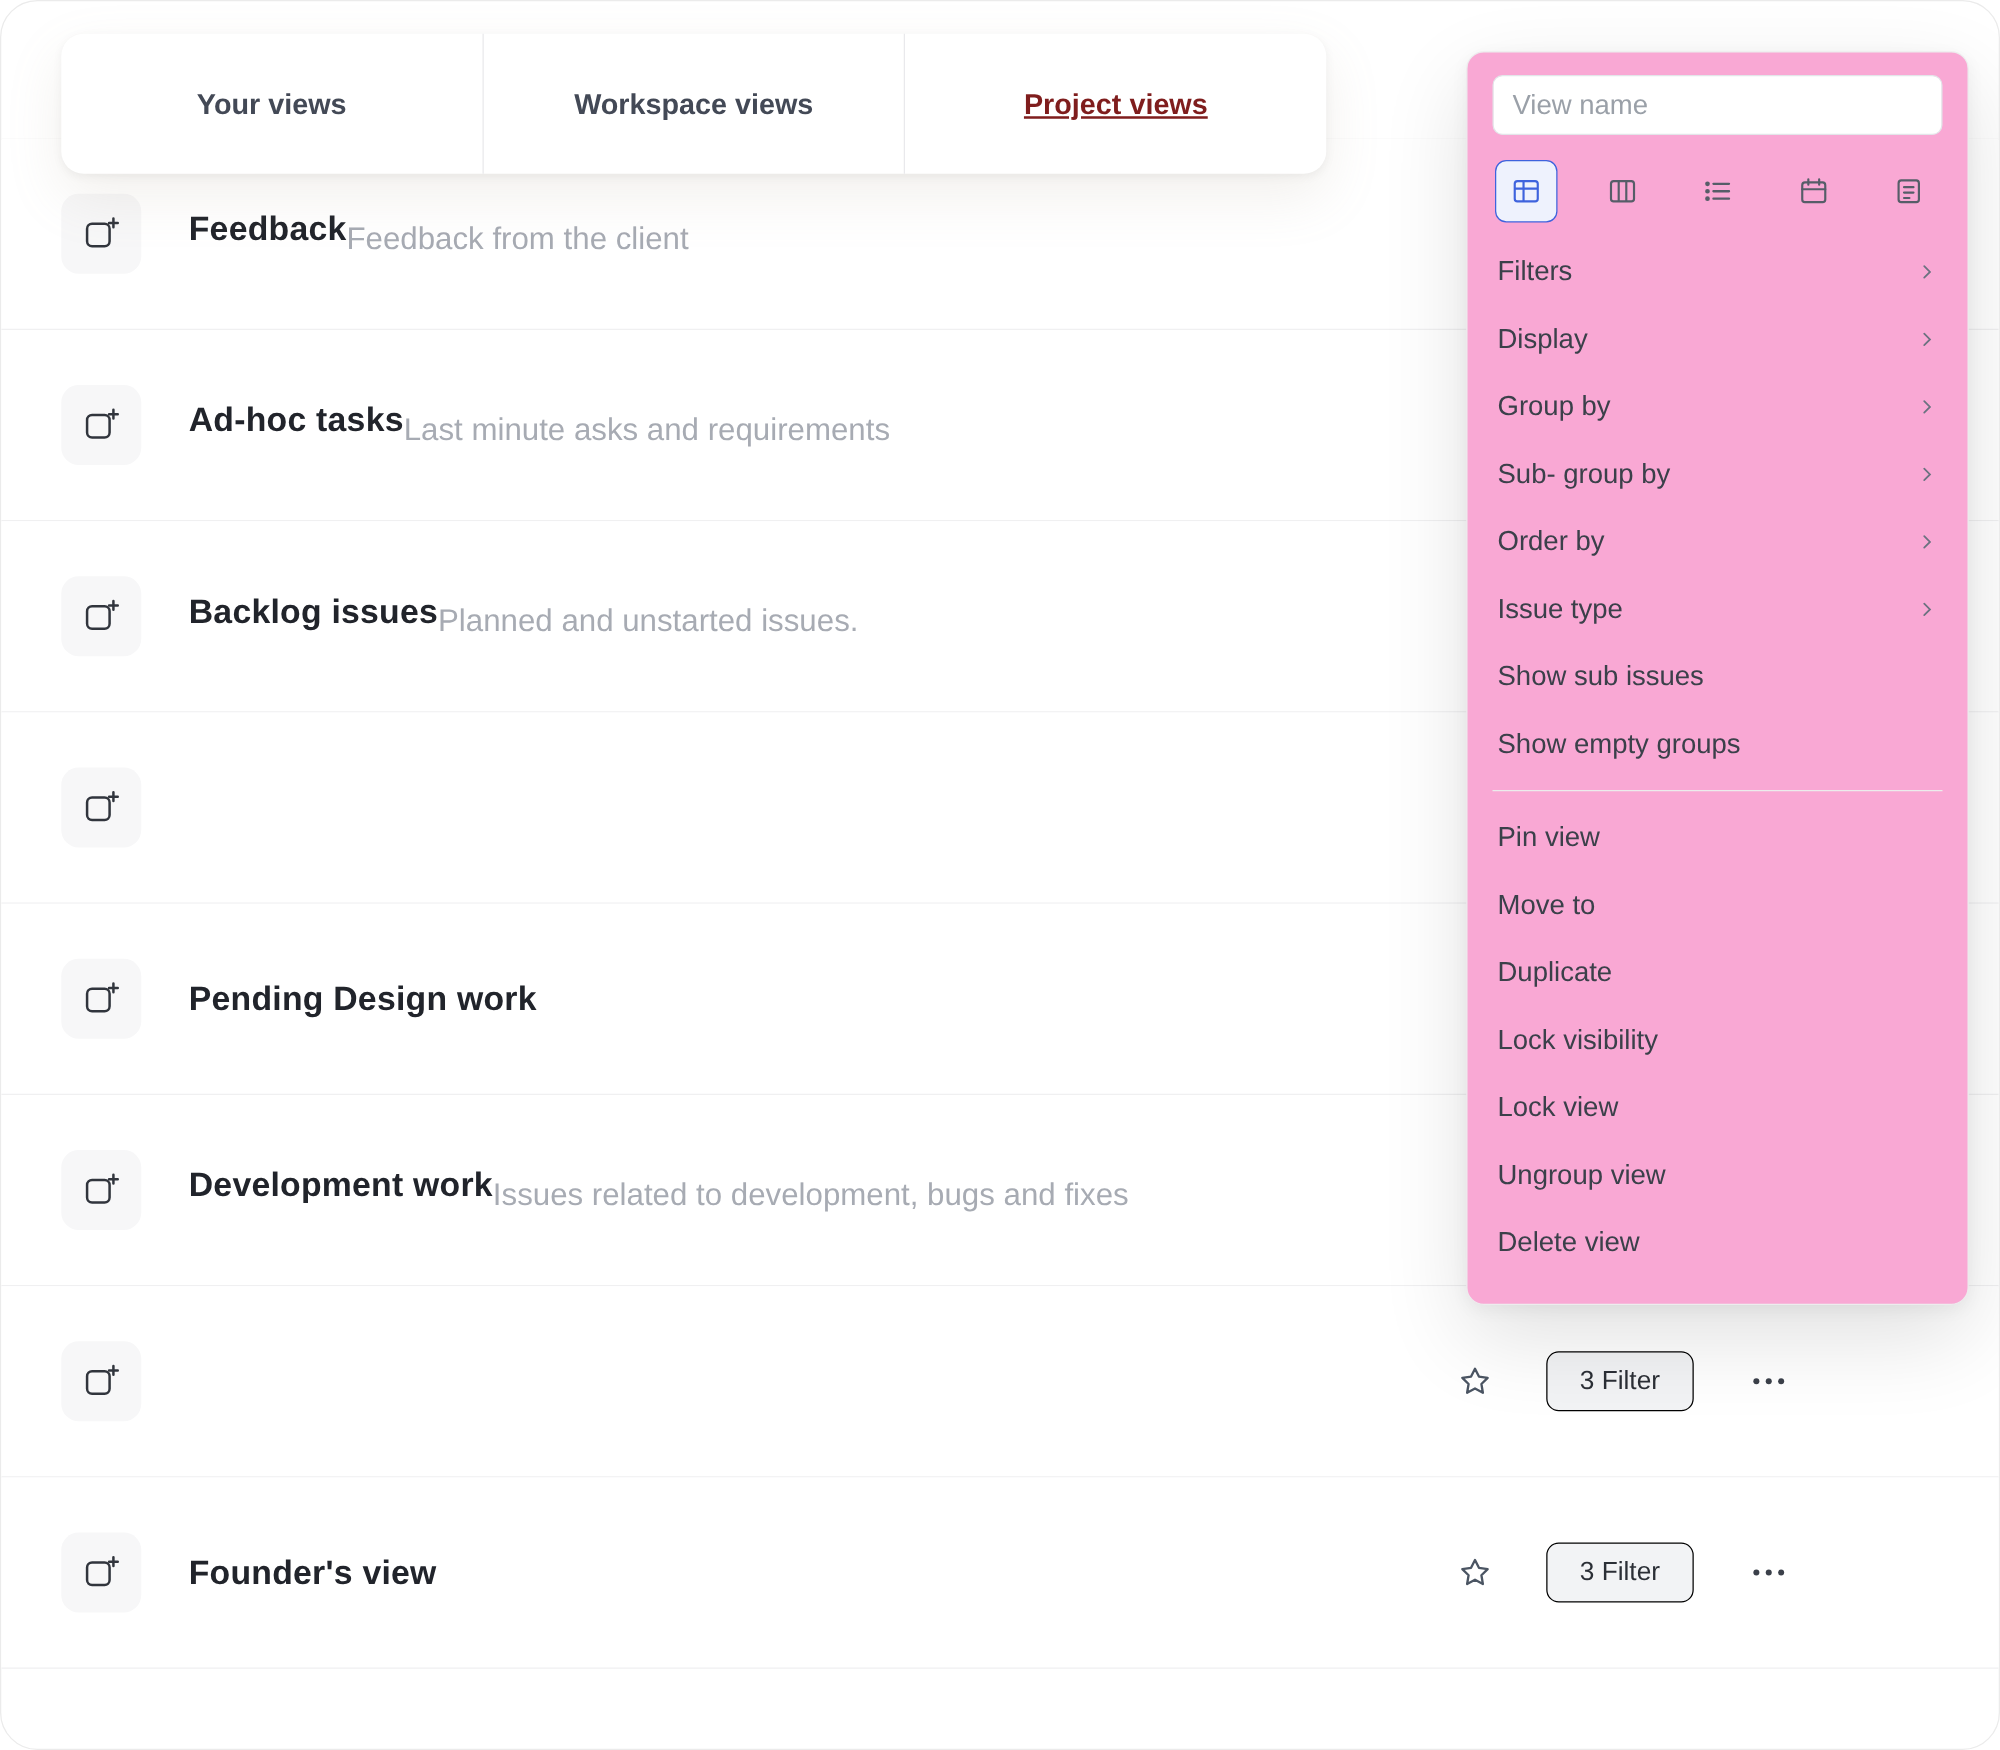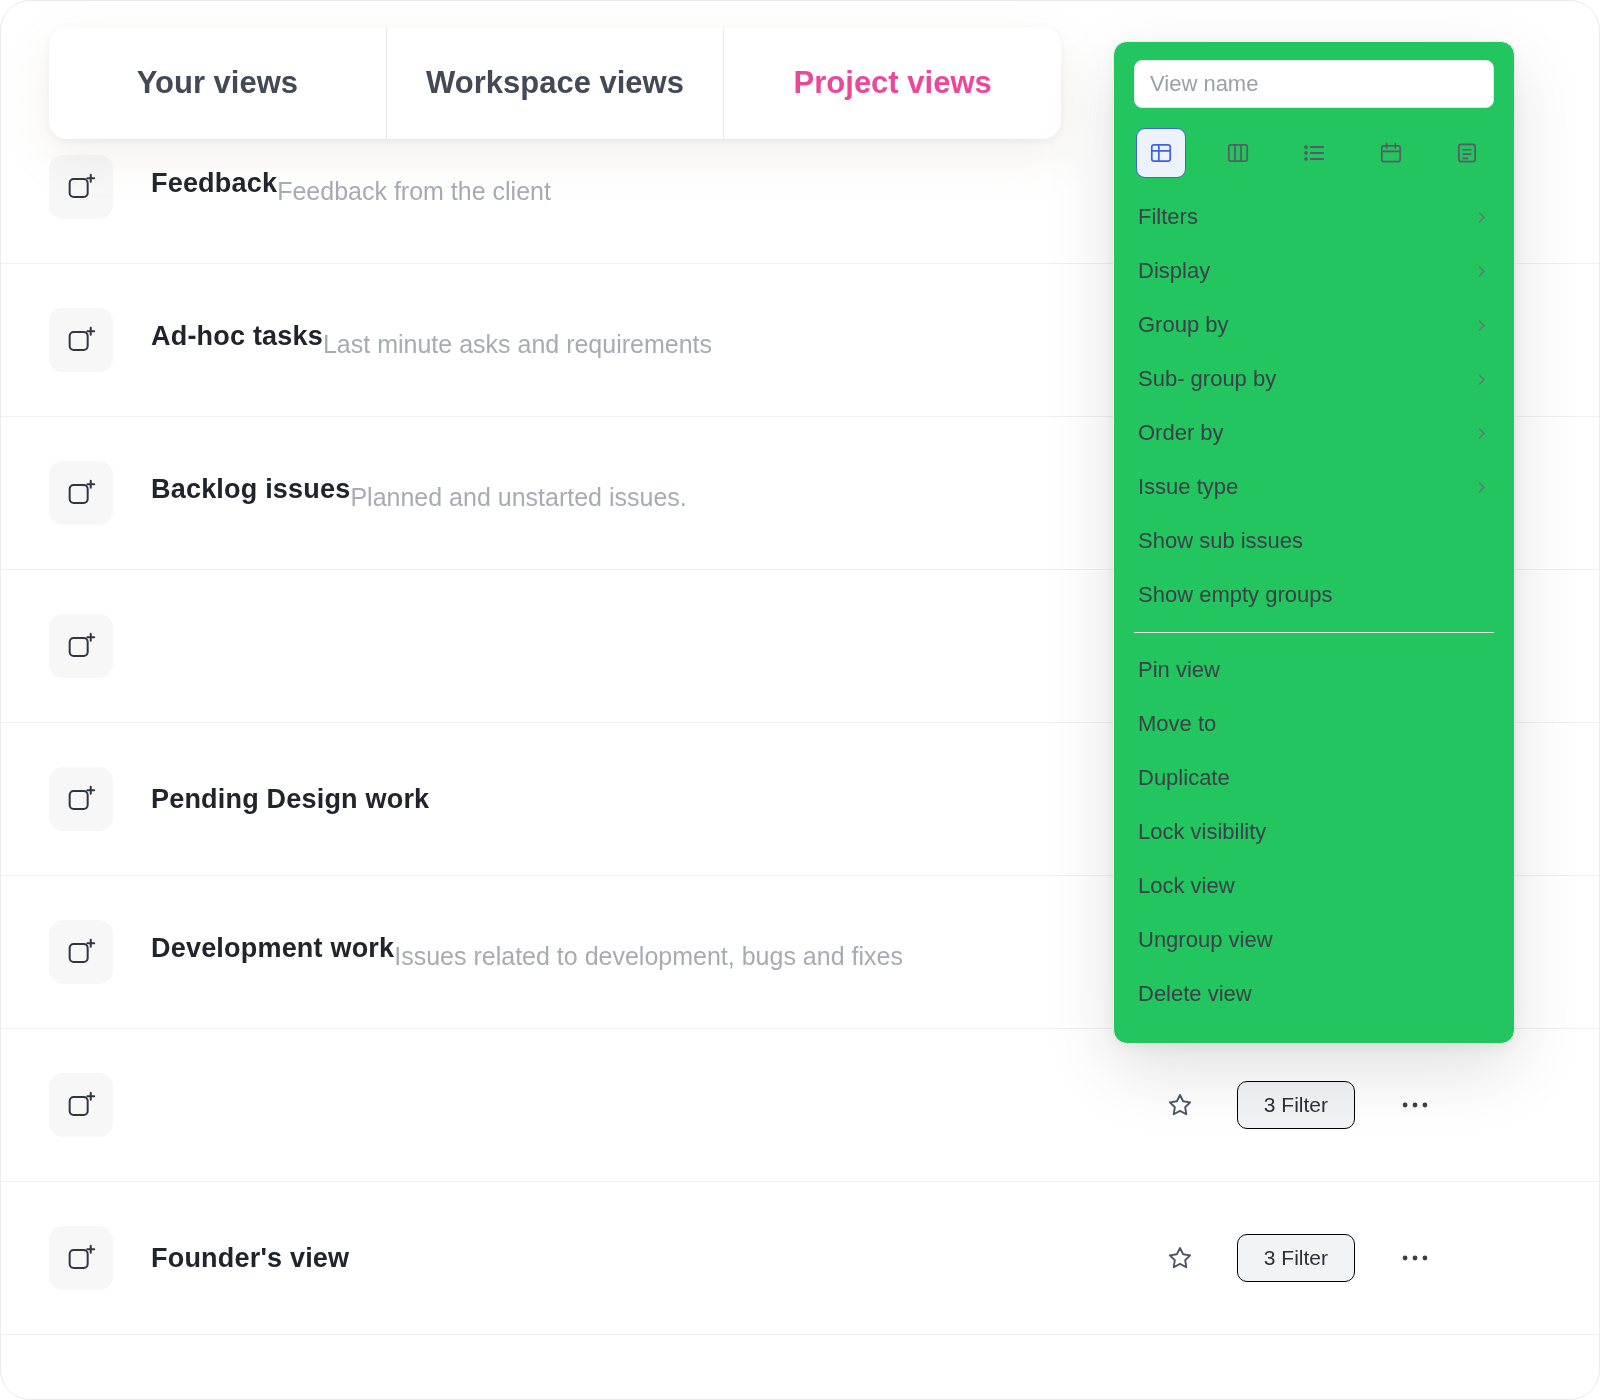--- a/index.html
+++ b/index.html
@@ -10,44 +10,44 @@
   }
   .header-line{position:absolute;top:110px;left:0;width:100%;height:1px;background:#ececec;}
 
   
   .tabbar{
     position:absolute;left:48px;top:26px;width:1012px;height:112px;background:#fff;
     border-radius:18px;box-shadow:0 18px 45px rgba(160,150,130,.14),0 2px 8px rgba(0,0,0,.05);
     display:flex;align-items:stretch;z-index:4;
   }
   .tab{flex:1;display:flex;align-items:center;justify-content:center;
-    font-size:31px;font-weight:600;color:#434956;cursor:pointer;}
+    font-size:23px;font-weight:600;color:#434956;cursor:pointer;}
   .tab + .tab{border-left:1px solid #e9e9ec;}
-  .tab.active{color:#ec4899;}
+  .tab.active{color:#7f1d1d;text-decoration:underline;}
 
   
   .rows{position:absolute;top:110px;left:0;right:0;z-index:1;}
   .row{height:153px;display:flex;align-items:center;padding:0 48px;
     border-bottom:1px solid #f0f0f1;box-sizing:border-box;background:#fff;}
   .row-icon-box{width:64px;height:64px;border-radius:14px;background:#f7f7f8;
     display:flex;align-items:center;justify-content:center;margin-right:38px;flex:none;}
   .row-text{display:flex;}
   .row-title{font-size:27px;font-weight:600;color:#21242b;letter-spacing:.2px;}
   .row-subtitle{font-size:25px;color:#a7abb3;margin-top:9px;}
   .row-subtitle:empty{display:none;}
   .row-controls{margin-left:auto;display:flex;align-items:center;gap:42px;margin-right:118px;}
   .star-btn{width:30px;height:30px;display:flex;align-items:center;justify-content:center;cursor:pointer;}
   .filter-btn{background:#f2f3f5;border:1px solid #000000;border-radius:10px;
     padding:11px 26px;font-size:21px;color:#2b2f36;font-weight:500;cursor:pointer;}
   .dots-btn{width:36px;height:36px;display:flex;align-items:center;justify-content:center;cursor:pointer;}
 
   
   .panel{
-    position:absolute;left:1112px;top:40px;width:402px;box-sizing:border-box;
-    background:#22c55e;border:1px solid #ededee;border-radius:14px;
+    position:absolute;left:1172px;top:40px;width:402px;box-sizing:border-box;
+    background:#f9a8d4;border:1px solid #ededee;border-radius:14px;
     box-shadow:0 26px 70px rgba(0,0,0,.12),0 4px 14px rgba(0,0,0,.05);
     padding:18px 20px 22px;z-index:6;
   }
   .view-input{width:100%;height:48px;box-sizing:border-box;border:1.5px solid #e3e5e9;
     border-radius:8px;padding:0 15px;font-size:22px;color:#2b2f36;outline:none;
     font-family:"Liberation Sans","DejaVu Sans",sans-serif;}
   .view-input::placeholder{color:#9aa0a8;}
   .layout-row{display:flex;justify-content:space-between;margin:20px 2px 12px;}
   .layout-btn{width:48px;height:48px;border-radius:9px;display:flex;align-items:center;
     justify-content:center;border:1.5px solid transparent;cursor:pointer;background:transparent;}

